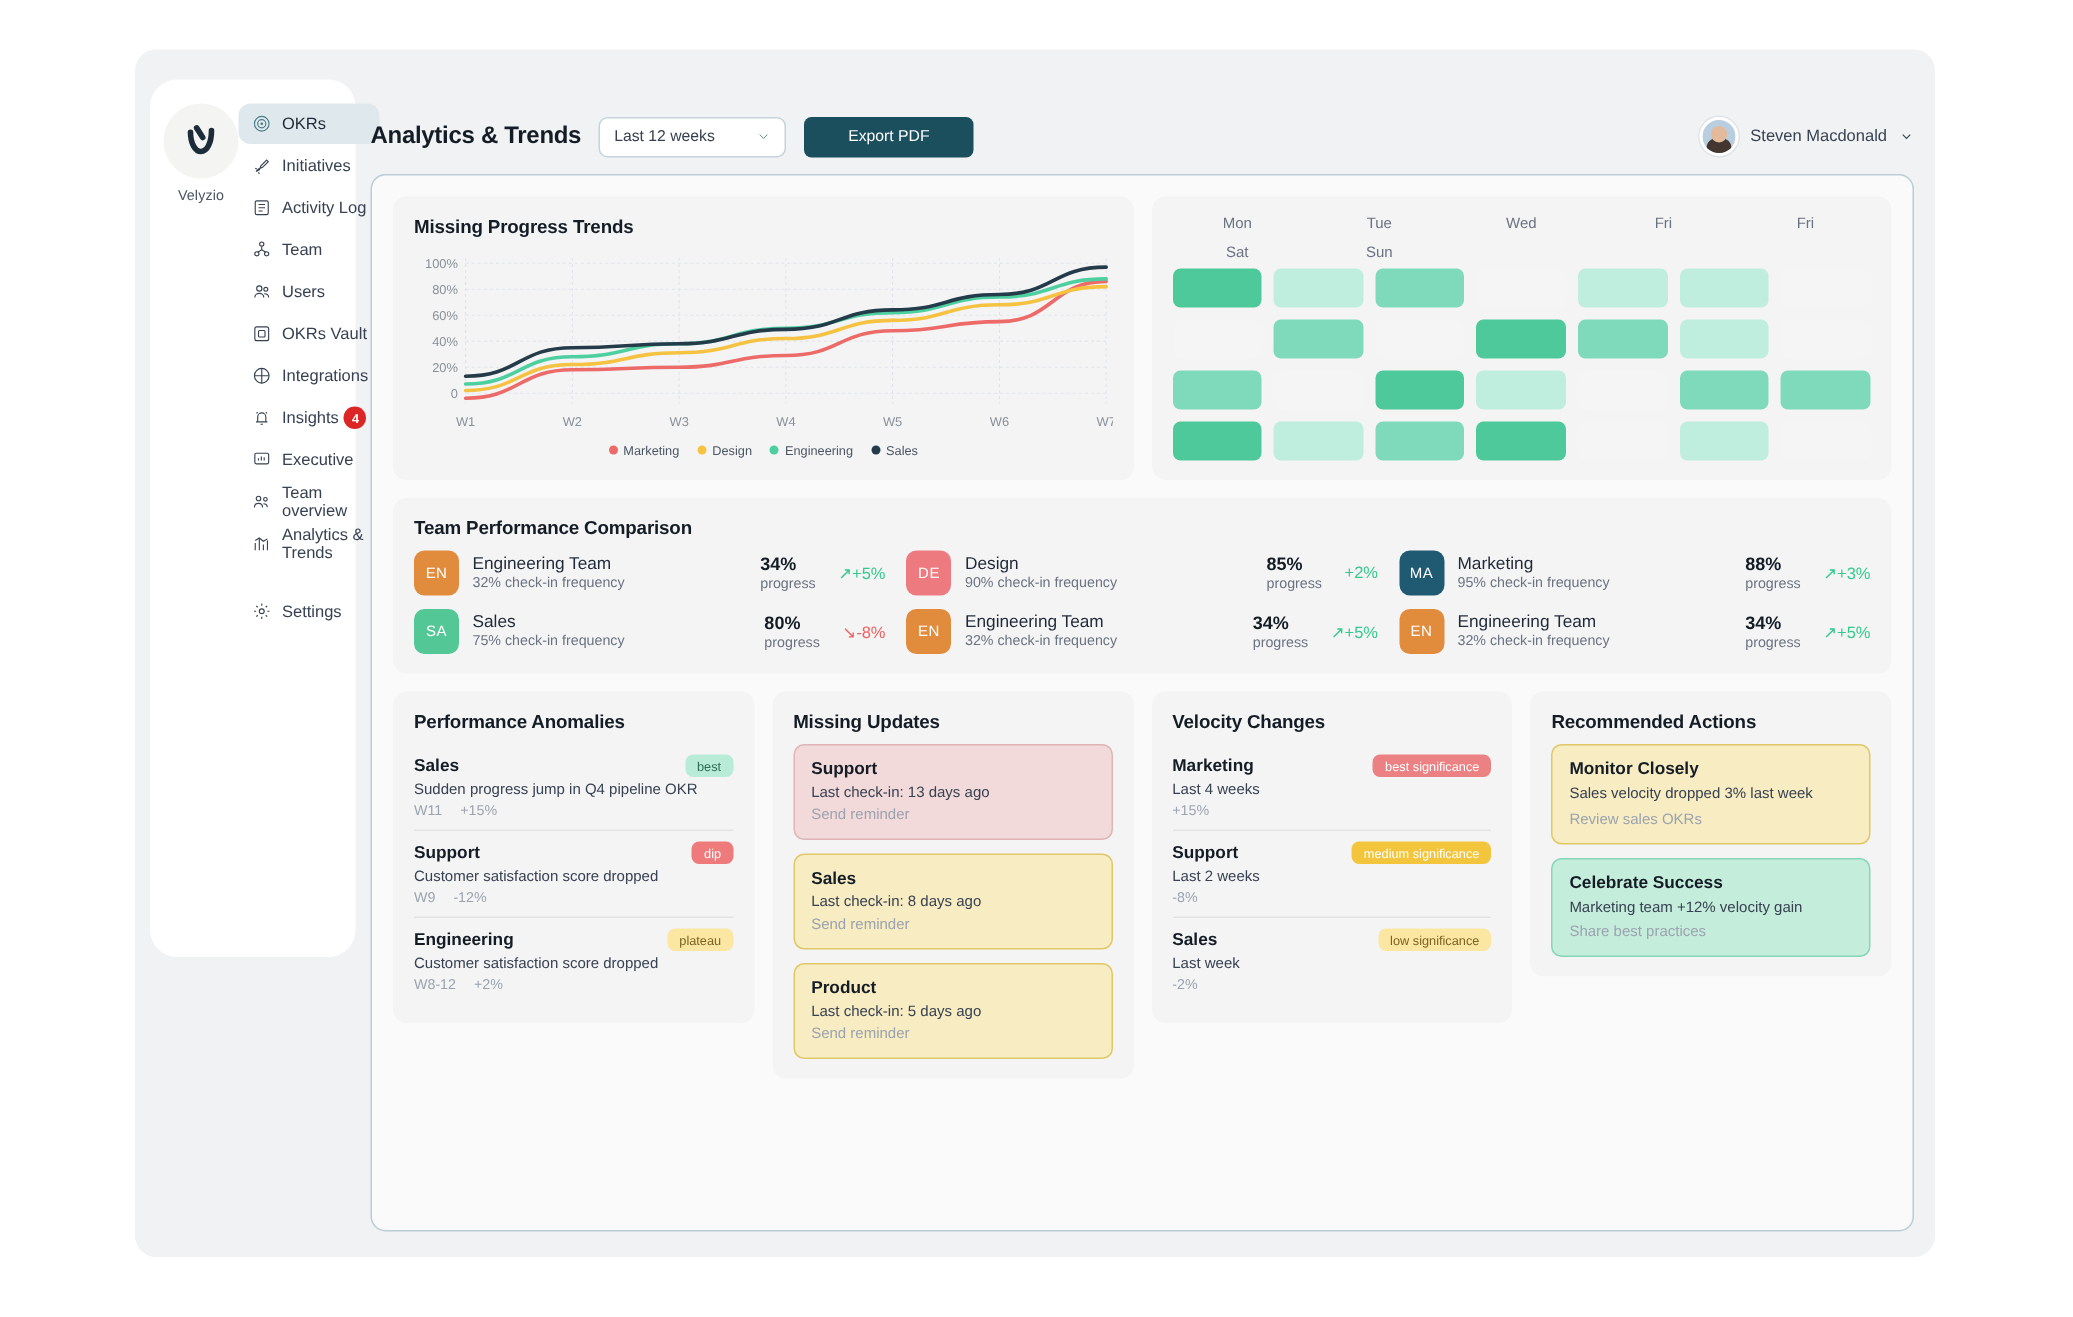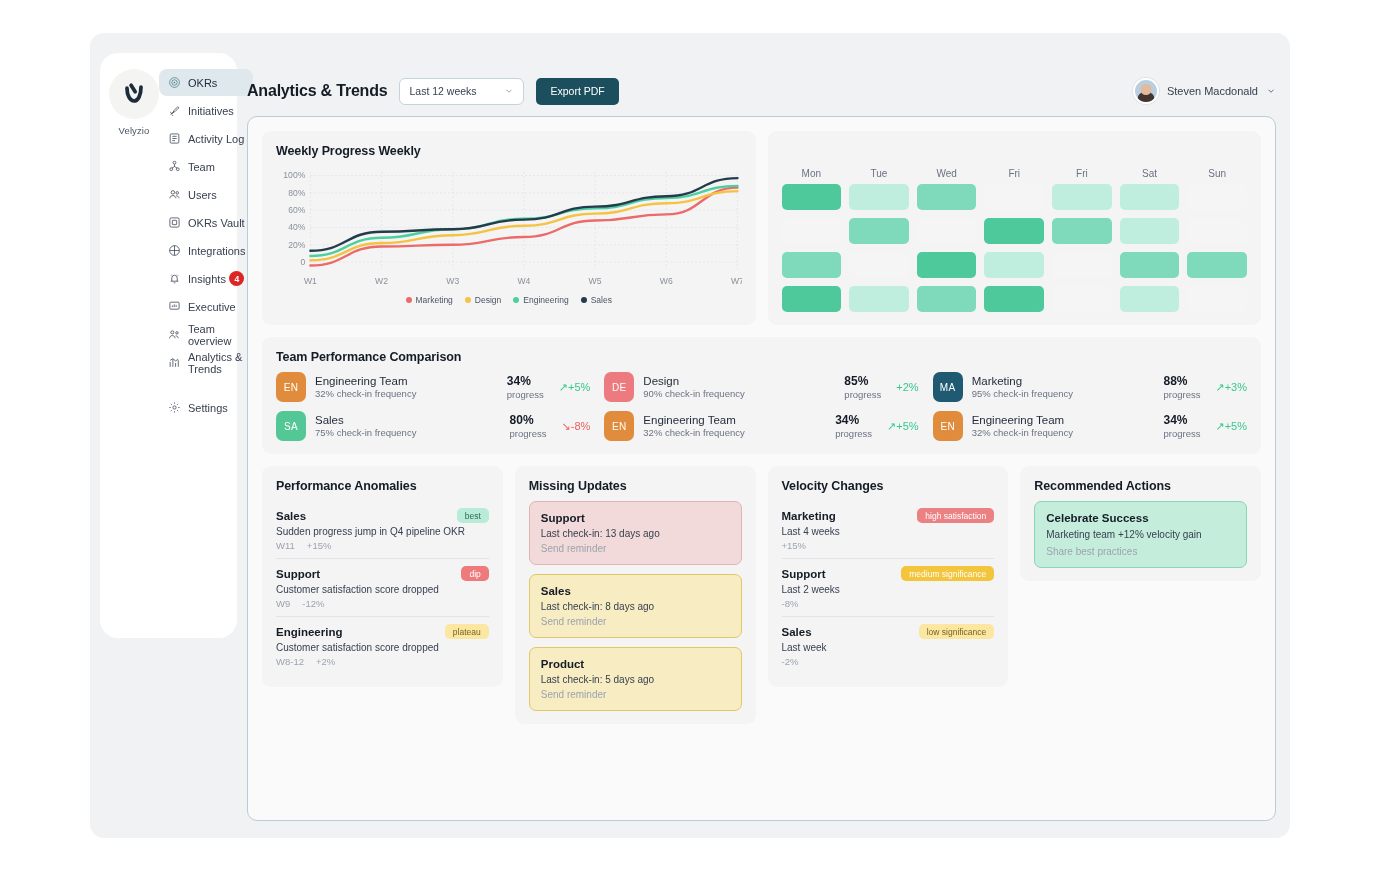--- a/index.html
+++ b/index.html
@@ -77,21 +77,21 @@
   }
   .page-title { font-size: 16px; font-weight: bold; color:#141c26; letter-spacing:-.2px; }
   .period-select {
     width: 125px; height: 27px;
     background:#fff; border:1px solid #c3d4db; border-radius:6px;
     display:flex; align-items:center; justify-content:space-between;
     padding: 0 9px; font-size:10.5px; color:#374151; cursor:pointer;
   }
   .period-select svg { width:10px; height:10px; stroke:#5b8893; fill:none; stroke-width:1.6; }
   .export-btn {
-    height: 27px; padding: 0 14px;
+    height: 27px; padding: 0 29px;
     background:#1b4f5e; color:#fff;
     border:none; border-radius:5px;
     font-size:10.5px; font-family:inherit; cursor:pointer;
     display:flex; align-items:center;
   }
   .user-area {
     margin-left:auto; display:flex; align-items:center; gap:8px; cursor:pointer;
   }
   .avatar-img {
     width:26px; height:26px; border-radius:50%;
@@ -130,21 +130,21 @@
   .row-1 > .card { flex:1; }
 
   
   .chart-wrap { position:relative; height:125px; }
   .chart-wrap svg { width:100%; height:100%; display:block; }
   .legend { display:flex; gap:12px; justify-content:center; margin-top:4px; }
   .legend-item { display:flex; align-items:center; gap:4px; font-size:8.5px; color:#4b5563; }
   .legend-dot { width:6px; height:6px; border-radius:50%; }
 
   
-  .hm-head { display:grid; grid-template-columns:repeat(7,1fr); gap:8px; margin-bottom:5px;margin-top:24px; }
+  .hm-head { display:grid; grid-template-columns:repeat(5,1fr); gap:8px; margin-bottom:5px; }
   .hm-head div { text-align:center; font-size:10px; color:#6b7280; }
   .hm-grid { display:grid; grid-template-columns:repeat(7,1fr); gap:8px 8px; }
   .hm-cell { height:26px; border-radius:5px; }
 
   
   .team-grid { display:grid; grid-template-columns:repeat(3,1fr); gap:9px 14px; }
   .team-item { display:flex; align-items:center; gap:9px; }
   .team-avatar {
     width:30px; height:30px; border-radius:7px; flex:0 0 30px;
     display:flex; align-items:center; justify-content:center;
@@ -360,21 +360,21 @@
             <path d="M6 9l6 6 6-6"></path>
           </svg>
       </div>
     </div>
 
     <div class="panel">
 
       <div class="row-1">
 
         <div class="card">
-          <div class="card-title">Weekly Progress Weekly</div>
+          <div class="card-title">Missing Progress Trends</div>
           <div class="chart-wrap">
             <svg id="lineChart" viewBox="0 0 460 125" preserveAspectRatio="none">
                 <line x1="34" y1="96.1" x2="456" y2="96.1" stroke="#dfe3ea" stroke-width="0.7" stroke-dasharray="2,2"></line>
                 <line x1="34" y1="78.8" x2="456" y2="78.8" stroke="#dfe3ea" stroke-width="0.7" stroke-dasharray="2,2"></line>
                 <line x1="34" y1="61.4" x2="456" y2="61.4" stroke="#dfe3ea" stroke-width="0.7" stroke-dasharray="2,2"></line>
                 <line x1="34" y1="44.1" x2="456" y2="44.1" stroke="#dfe3ea" stroke-width="0.7" stroke-dasharray="2,2"></line>
                 <line x1="34" y1="26.8" x2="456" y2="26.8" stroke="#dfe3ea" stroke-width="0.7" stroke-dasharray="2,2"></line>
                 <line x1="34" y1="9.5" x2="456" y2="9.5" stroke="#dfe3ea" stroke-width="0.7" stroke-dasharray="2,2"></line>
                 <line x1="34.0" y1="6" x2="34.0" y2="103" stroke="#dfe3ea" stroke-width="0.7" stroke-dasharray="2,2"></line>
                 <line x1="104.3" y1="6" x2="104.3" y2="103" stroke="#dfe3ea" stroke-width="0.7" stroke-dasharray="2,2"></line>
@@ -595,21 +595,21 @@
     </div>
             </div>
         </div>
 
         <div class="card">
           <div class="card-title">Velocity Changes</div>
           <div id="velList">
     <div class="vel">
       <div class="vel-head">
         <span class="vel-name">Marketing</span>
-        <span class="pill" style="background:#ec8184;color:#ffffff">high satisfaction</span>
+        <span class="pill" style="background:#ec8184;color:#ffffff">best significance</span>
       </div>
       <div class="vel-sub">Last 4 weeks</div>
       <div class="vel-val">+15%</div>
     </div>
     <div class="vel">
       <div class="vel-head">
         <span class="vel-name">Support</span>
         <span class="pill" style="background:#f2c53d;color:#ffffff">medium significance</span>
       </div>
       <div class="vel-sub">Last 2 weeks</div>
@@ -622,20 +622,25 @@
       </div>
       <div class="vel-sub">Last week</div>
       <div class="vel-val">-2%</div>
     </div>
             </div>
         </div>
 
         <div class="card">
           <div class="card-title">Recommended Actions</div>
           <div id="recList">
+    <div class="rec-card" style="background:#f7ecc2;border:1px solid #e0c868">
+      <div class="rec-title">Monitor Closely</div>
+      <div class="rec-desc">Sales velocity dropped 3% last week</div>
+      <div class="rec-action">Review sales OKRs</div>
+    </div>
     <div class="rec-card" style="background:#c5eddc;border:1px solid #86d6b8">
       <div class="rec-title">Celebrate Success</div>
       <div class="rec-desc">Marketing team +12% velocity gain</div>
       <div class="rec-action">Share best practices</div>
     </div>
             </div>
         </div>
       </div>
 
     </div>

